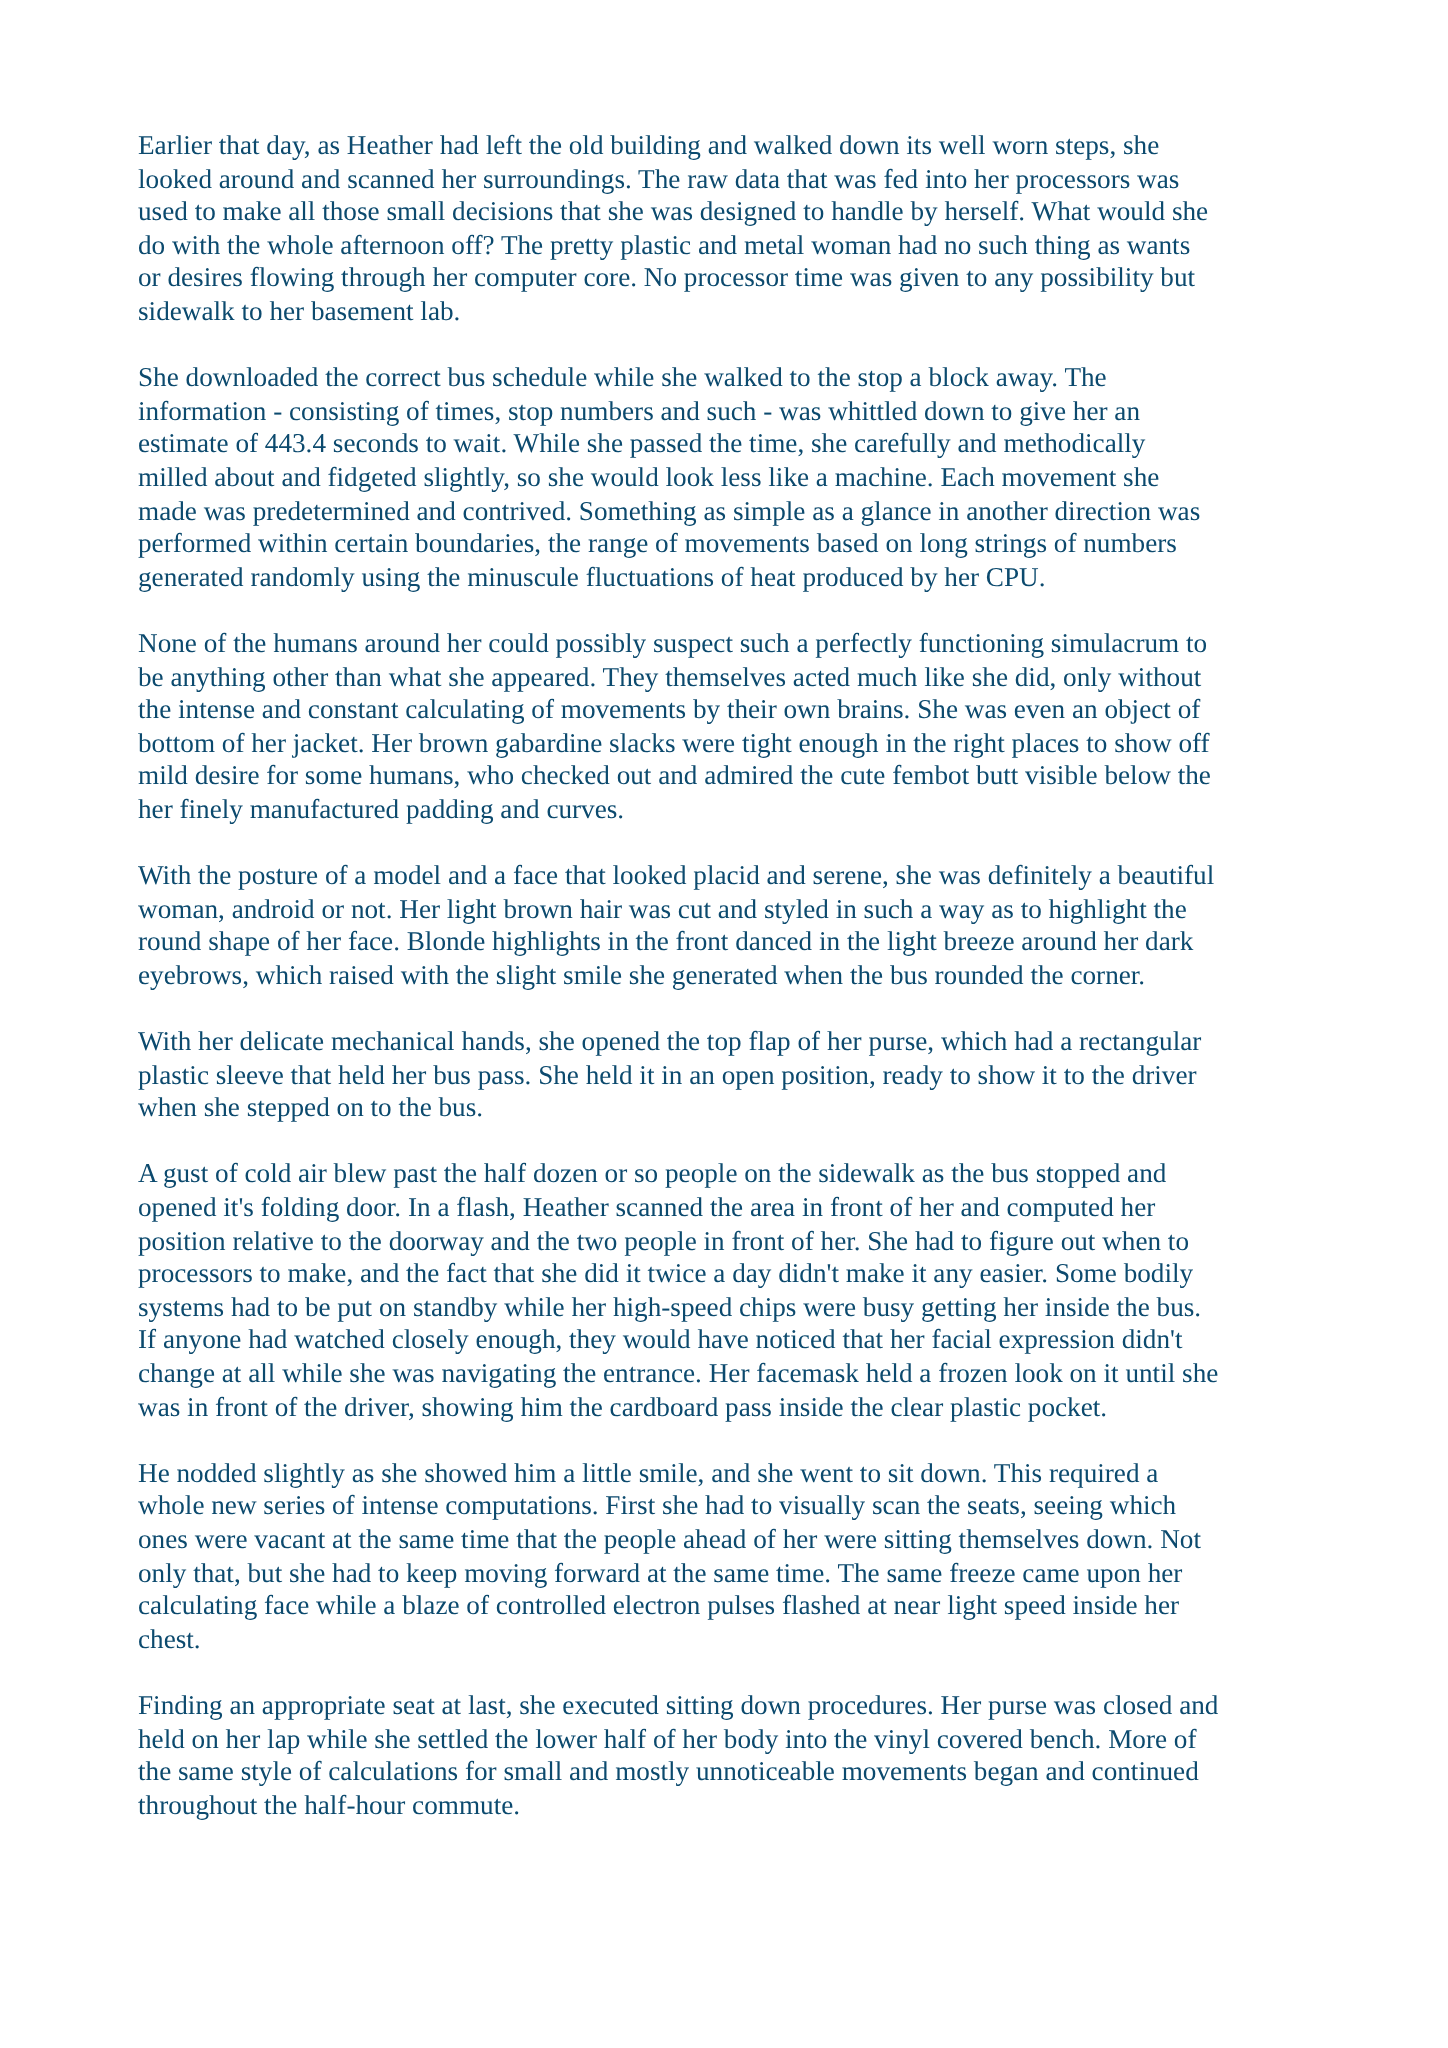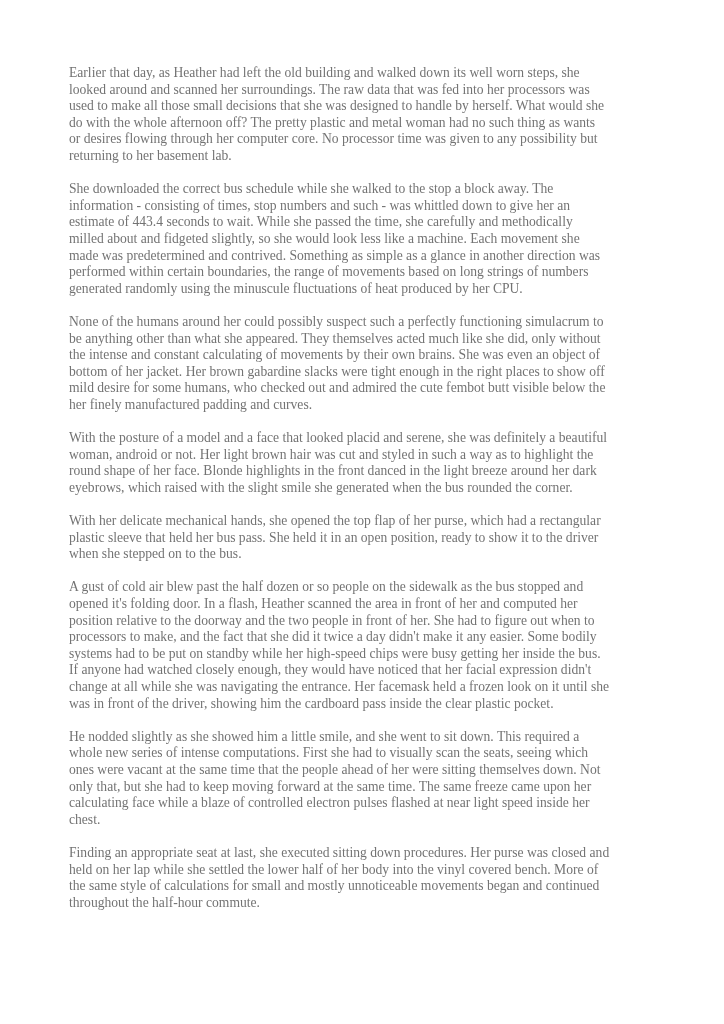--- a/index.html
+++ b/index.html
@@ -5,36 +5,36 @@
   html, body { margin: 0; padding: 0; background: #ffffff; }
   body { width: 724px; height: 1024px; overflow: hidden; position: relative; }
   .page {
     position: absolute;
     left: 69px;
     top: 65px;
     width: 600px;
     font-family: "Liberation Serif", "DejaVu Serif", serif;
     font-size: 13.6px;
     line-height: 16.6px;
-    color: #737373;
+    color: #0c4a6e;
   }
   .para { margin: 0 0 16.6px 0; }
   .line { display: block; white-space: nowrap; }
 </style>
 </head>
 <body>
 
 <div class="page">
   <p class="para">
     <span class="line">Earlier that day, as Heather had left the old building and walked down its well worn steps, she</span>
     <span class="line">looked around and scanned her surroundings.  The raw data that was fed into her processors was</span>
     <span class="line">used to make all those small decisions that she was designed to handle by herself.  What would she</span>
     <span class="line">do with the whole afternoon off?  The pretty plastic and metal woman had no such thing as wants</span>
     <span class="line">or desires flowing through her computer core.  No processor time was given to any possibility but</span>
-    <span class="line">returning to her basement lab.</span>
+    <span class="line">sidewalk to her basement lab.</span>
   </p>
   <p class="para">
     <span class="line">She downloaded the correct bus schedule while she walked to the stop a block away.  The</span>
     <span class="line">information - consisting of times, stop numbers and such - was whittled down to give her an</span>
     <span class="line">estimate of 443.4 seconds to wait.  While she passed the time, she carefully and methodically</span>
     <span class="line">milled about and fidgeted slightly, so she would look less like a machine.  Each movement she</span>
     <span class="line">made was predetermined and contrived.  Something as simple as a glance in another direction was</span>
     <span class="line">performed within certain boundaries, the range of movements based on long strings of numbers</span>
     <span class="line">generated randomly using the minuscule fluctuations of heat produced by her CPU.</span>
   </p>

